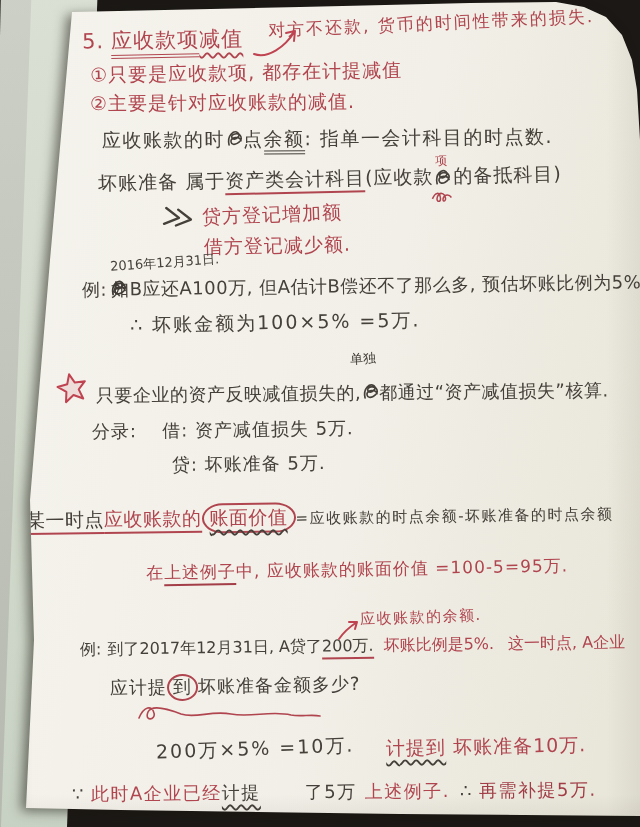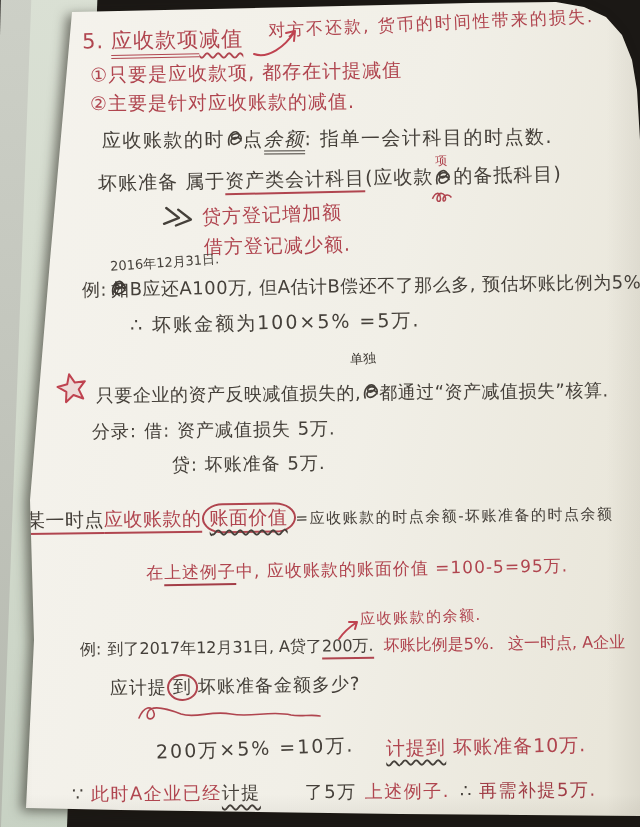--- a/index.html
+++ b/index.html
@@ -17,21 +17,21 @@
                            26px 808px,34px 640px,30px 500px,50px 260px);}
   .shade{position:absolute;inset:0;pointer-events:none;
          background:linear-gradient(90deg,rgba(110,105,85,.20) 0,rgba(110,105,85,0) 5%),
                     linear-gradient(270deg,rgba(90,85,70,.12) 0,rgba(0,0,0,0) 7%),
                     linear-gradient(0deg,rgba(90,85,70,.10) 0,rgba(0,0,0,0) 4%);}
   .line{position:absolute;white-space:nowrap;letter-spacing:1px;}
   .red{color:#b0454f;}
   .dkred{color:#a03d46;}
   .black{color:#45403a;}
   .u2red{border-bottom:4px double #b0454f;padding-bottom:2px;}
-  .u2black{border-bottom:4px double #45403a;padding-bottom:1px;font-style:italic;}
+  .u2black{border-bottom:4px double #45403a;padding-bottom:1px;}
   .u1red{border-bottom:2px solid #b0454f;padding-bottom:2px;}
   .uwred{text-decoration-line:underline;text-decoration-style:wavy;text-decoration-color:#b0454f;
          text-decoration-thickness:2px;text-underline-offset:6px;}
   .uwblack{text-decoration-line:underline;text-decoration-style:wavy;text-decoration-color:#45403a;
            text-decoration-thickness:1.5px;text-underline-offset:5px;}
   .circle-red{border:2px solid #b0454f;border-radius:50%;padding:0 4px 2px;}
   .oval-red{border:2px solid #b0454f;border-radius:22px/16px;padding:1px 6px 3px;}
   .deco{position:absolute;z-index:3;}
   .scrib-wrap{position:relative;display:inline-block;}
   .scrib-wrap .overlay{position:absolute;left:-2px;top:-1px;}
@@ -101,21 +101,21 @@
     <svg class="deco" style="left:56px;top:372px;transform:rotate(-12deg);" width="32" height="32">
       <path d="M16,2 L19.9,11.3 L30,12 L22.3,18.7 L24.8,28.6 L16,23.2 L7.2,28.6 L9.7,18.7 L2,12 L12.1,11.3 Z" fill="rgba(191,67,80,.12)" stroke="#bf4350" stroke-width="2" stroke-linejoin="round"></path>
     </svg>
     <div class="line black" style="left:96px;top:380px;font-size:18px;letter-spacing:.5px;transform:rotate(-.6deg);">
       <span>只要企业的资产反映减值损失的,</span><svg width="18" height="22" style="vertical-align:-3px;">
             <use href="#scribble-path" stroke="#45403a" stroke-width="1.7"></use>
           </svg><span>都通过“资产减值损失”核算.</span>
     </div>
 
     <div class="line black" style="left:92px;top:418px;font-size:18px;transform:rotate(-.8deg);">
-      <span style="margin-right:7px;">分录:</span><span>借: 资产减值损失  5万.</span>
+      <span style="margin-right:25px;">分录:</span><span>借: 资产减值损失  5万.</span>
     </div>
     <div class="line black" style="left:172px;top:452px;font-size:18px;transform:rotate(-.8deg);">贷: 坏账准备  5万.</div>
 
     <div class="line" style="left:26px;top:504px;font-size:19px;letter-spacing:.5px;transform:rotate(-.8deg);">
       <span class="black u1red">某一时点</span><span class="red u1red">应收账款的</span><span class="red oval-red uwblack">账面价值</span><span class="black" style="font-size:15px;letter-spacing:1.5px;">=应收账款的时点余额-坏账准备的时点余额</span>
     </div>
     <div class="line red" style="left:146px;top:558px;font-size:17px;letter-spacing:1px;transform:rotate(-1deg);">
       <span>在</span><span class="u1red" style="border-color:#a33d47;">上述例子</span><span>中, 应收账款的账面价值 =100-5=95万.</span>
     </div>
 

